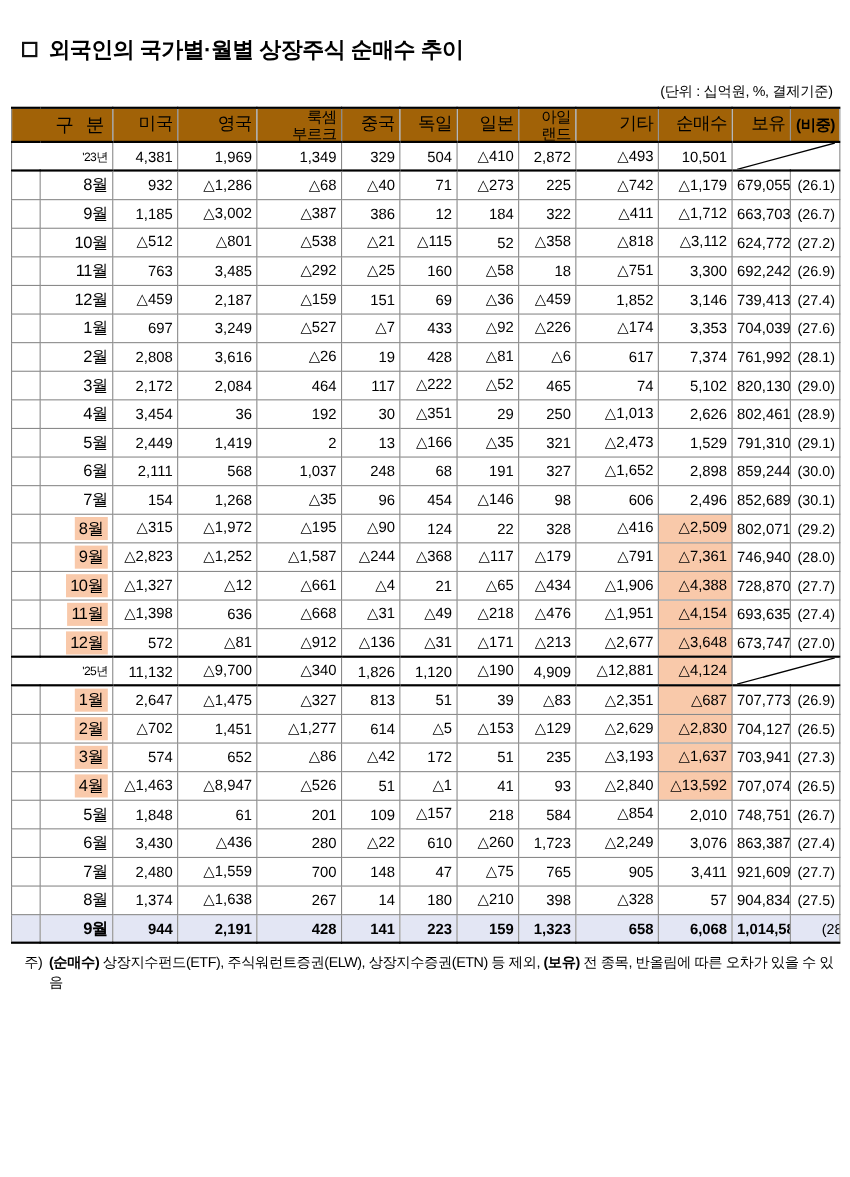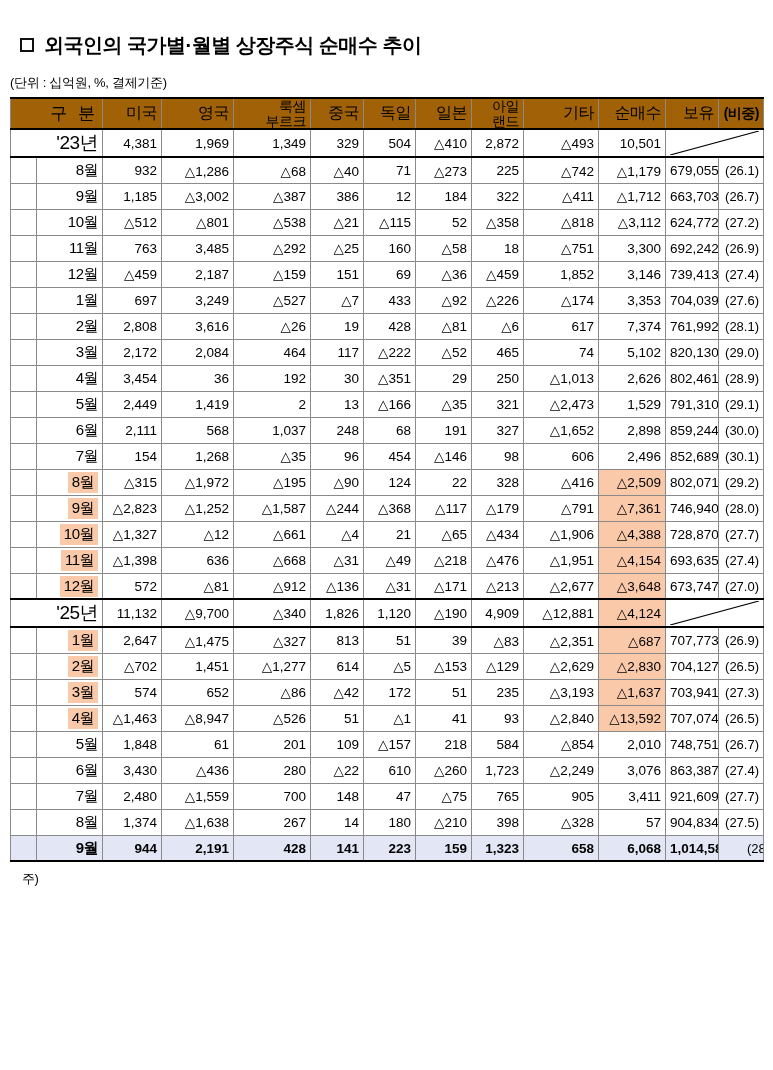--- a/index.html
+++ b/index.html
@@ -40,20 +40,21 @@
   }
   .title-text {
     font-size: 20px;
     font-weight: bold;
     letter-spacing: -0.5px;
     white-space: nowrap;
   }
 
   
   .unit-line {
+    text-align: right;
     font-size: 13px;
     padding: 12px 6px 5px 0;
     letter-spacing: -0.3px;
   }
 
   
   table.fin {
     border-collapse: collapse;
     table-layout: fixed;
     width: 753px;
@@ -110,21 +111,21 @@
     text-align: right;
     font-weight: bold;
     font-size: 15px;
     padding-right: 7px;
     letter-spacing: -0.5px;
   }
   td.indent { border-right: none; }
   td.yearlabel {
     text-align: center;
     font-weight: bold;
-    font-size: 19px;
+    font-size: 11px;
     letter-spacing: -0.5px;
     padding-right: 10px;
   }
   tr.year td { border-top: 2px solid #000; border-bottom: 2px solid #000; }
   tr.year td.num { font-weight: normal; }
 
   
   .hl { background: #f9c9aa; }
   td.hl-label {
     background: transparent;
@@ -635,15 +636,16 @@
           <td class="num">658</td>
           <td class="num">6,068</td>
           <td class="num">1,014,583</td>
           <td class="share">(28.7)</td>
         </tr>
       </tbody>
   </table>
 
   <div class="footnote">
     <span class="fn-mark">주)</span>
+    <span class="fn-body" id="footnote-body"><b>(순매수)</b><span> 상장지수펀드(ETF), 주식워런트증권(ELW), 상장지수증권(ETN) 등 제외, </span><b>(보유)</b><span> 전 종목, 반올림에 따른 오차가 있을 수 있음</span></span>
   </div>
 
 </div>
 
 </body></html>

